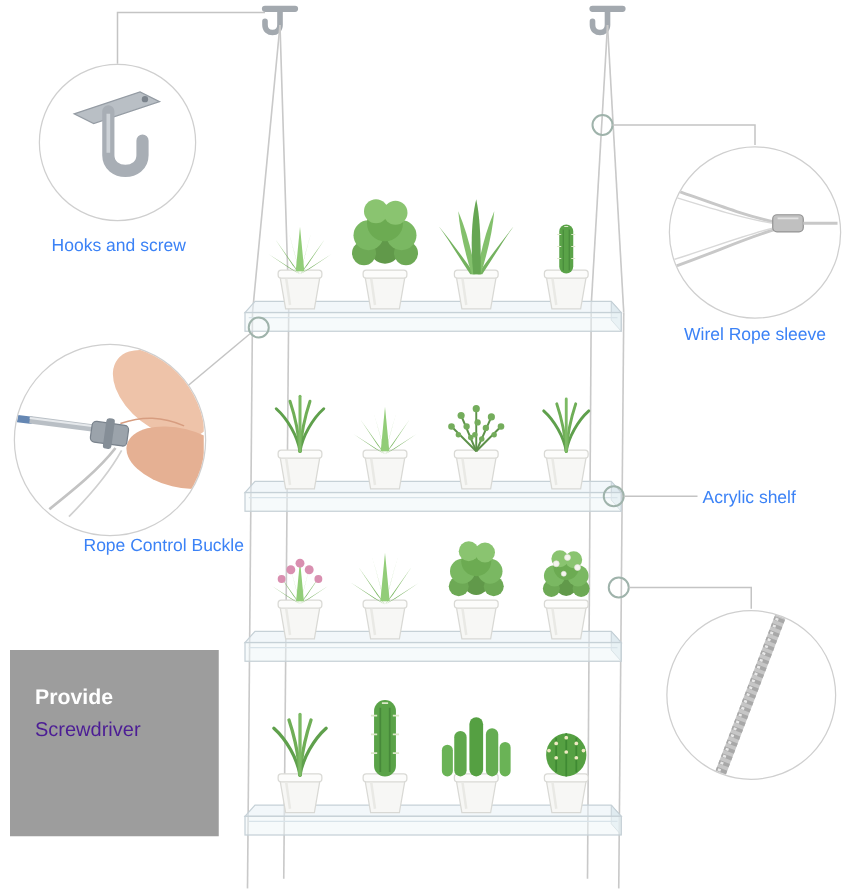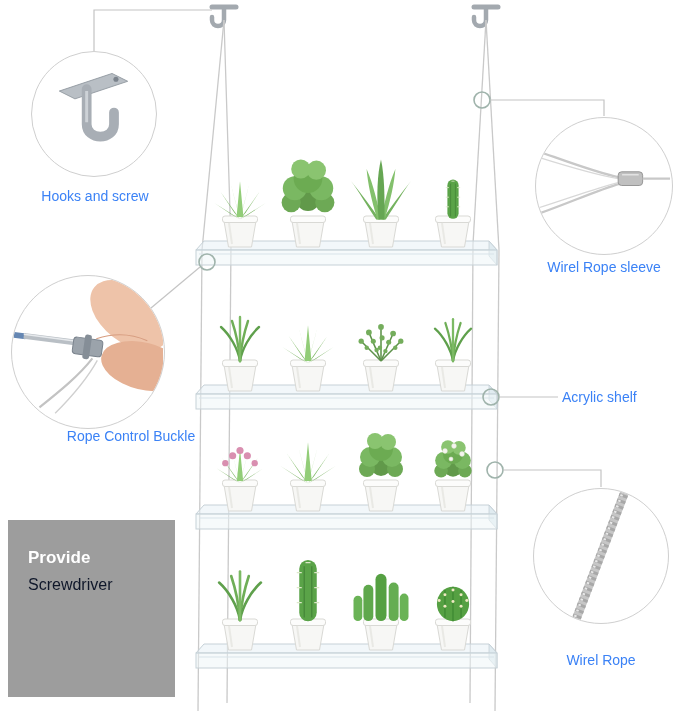--- a/index.html
+++ b/index.html
@@ -27,29 +27,29 @@
     color: #3b82f6;
     text-align: center;
     white-space: nowrap;
   }
   .label-left { text-align: right; }
   .acc-box {
     position: absolute;
     left: 8px;
     top: 520px;
     width: 167px;
-    height: 177px;
+    height: 149px;
     background: #9d9d9d;
     color: #ffffff;
     padding: 27px 20px;
     font-size: 17px;
     line-height: 1.32;
   }
   .acc-heading { font-weight: bold; }
-  .acc-item { margin-top: 5px; font-size: 16px; font-weight: 400; color: #0f172a; }
+  .acc-item { margin-top: 5px; font-size: 16px; font-weight: 400; color: #4c1d95; }
 </style>
 </head>
 <body>
 
 <div class="canvas">
 
   <svg class="abs" width="679" height="711" viewBox="0 0 679 711">
     <defs>
       <g id="pl-rosette">
         <path d="M0 2 L-22 -12 L-7 -2 Z" fill="#69a84f"></path>
@@ -296,21 +296,20 @@
 
   <div class="label label-left" style="left:562px; top:389px;">Acrylic shelf</div>
 
   <div class="callout-circle" style="left:533px; top:488px; width:136px; height:136px;">
     <svg width="133" height="133" viewBox="0 0 136 136">
       <line x1="94" y1="0" x2="42" y2="136" stroke="#c6c6c6" stroke-width="9"></line>
       <line x1="94" y1="0" x2="42" y2="136" stroke="#a8a8a8" stroke-width="9" stroke-dasharray="3 3"></line>
       <line x1="92" y1="0" x2="40" y2="136" stroke="#e8e8e8" stroke-width="2.5" stroke-dasharray="2 4"></line>
     </svg>
   </div>
-  <div class="label" style="left:531px; top:652px; width:140px;">Wirel Rope</div>
 
   <div class="acc-box">
     <div class="acc-heading">
       <div>Provide</div>
     </div>
     <div class="acc-item">Screwdriver</div>
   </div>
 
 </div>
 

